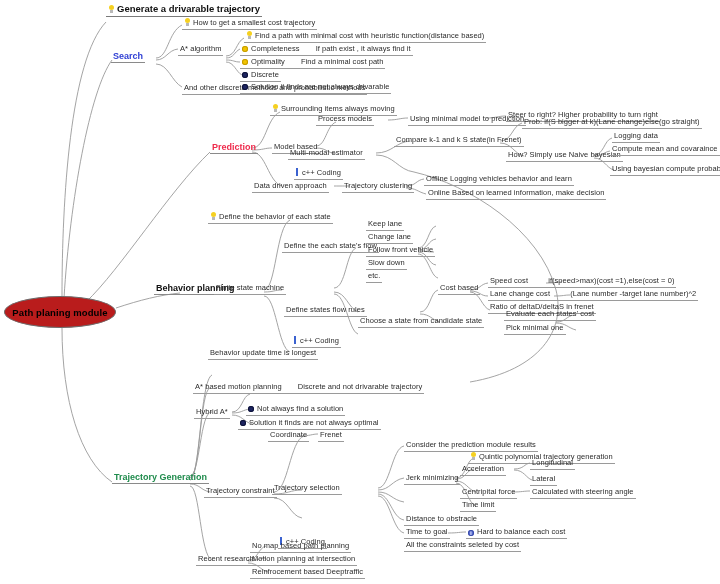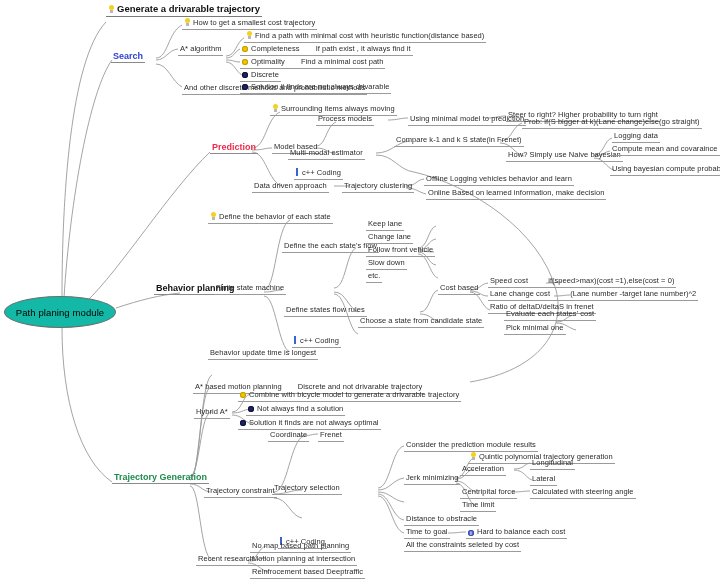--- a/index.html
+++ b/index.html
@@ -30,23 +30,23 @@
     border-bottom: 1px solid #9a9a9a;
     letter-spacing: 0.05px;
   }
   
   #root {
     position: absolute;
     left: 4px; top: 296px;
     width: 112px; height: 32px;
     border: 1px solid #6d6d6d;
     border-radius: 56px / 16px;
-    background: #14b8a6;
+    background: #b91c1c;
     display: flex; align-items: center; justify-content: center;
-    font-size: 9.5px; font-weight: normal; color: #000;
+    font-size: 9.5px; font-weight: bold; color: #000;
     letter-spacing: 0.1px;
     border-bottom: 1px solid #6d6d6d;
   }
   .branch {
     position: absolute;
     white-space: nowrap;
     font-weight: bold;
     font-size: 9px;
     padding: 0 2px 1px 2px;
     border-bottom: 1.2px solid #8a8a8a;
@@ -402,23 +402,20 @@
 
   <div class="node" style="left:193px; top:382px;">
     <span class="txt">A* based motion planning</span>
     <span class="txt" style="margin-left:14px;">Discrete and not drivarable trajectory</span>
   </div>
 
   <div class="node" style="left:194px; top:407px;">
     <span class="txt">Hybrid A*</span>
   </div>
 
-  <div class="node" style="left:238px; top:390px;">
-    <span class="dot pro"></span><span class="txt">Combine with bicycle model to generate a drivarable trajectory</span>
-  </div>
   <div class="node" style="left:246px; top:404px;">
     <span class="dot con"></span><span class="txt">Not always find a solution</span>
   </div>
   <div class="node" style="left:238px; top:418px;">
     <span class="dot con"></span><span class="txt">Solution it finds are not always optimal</span>
   </div>
 
   <div class="node" style="left:204px; top:486px;">
     <span class="txt">Trajectory constraint</span>
   </div>

